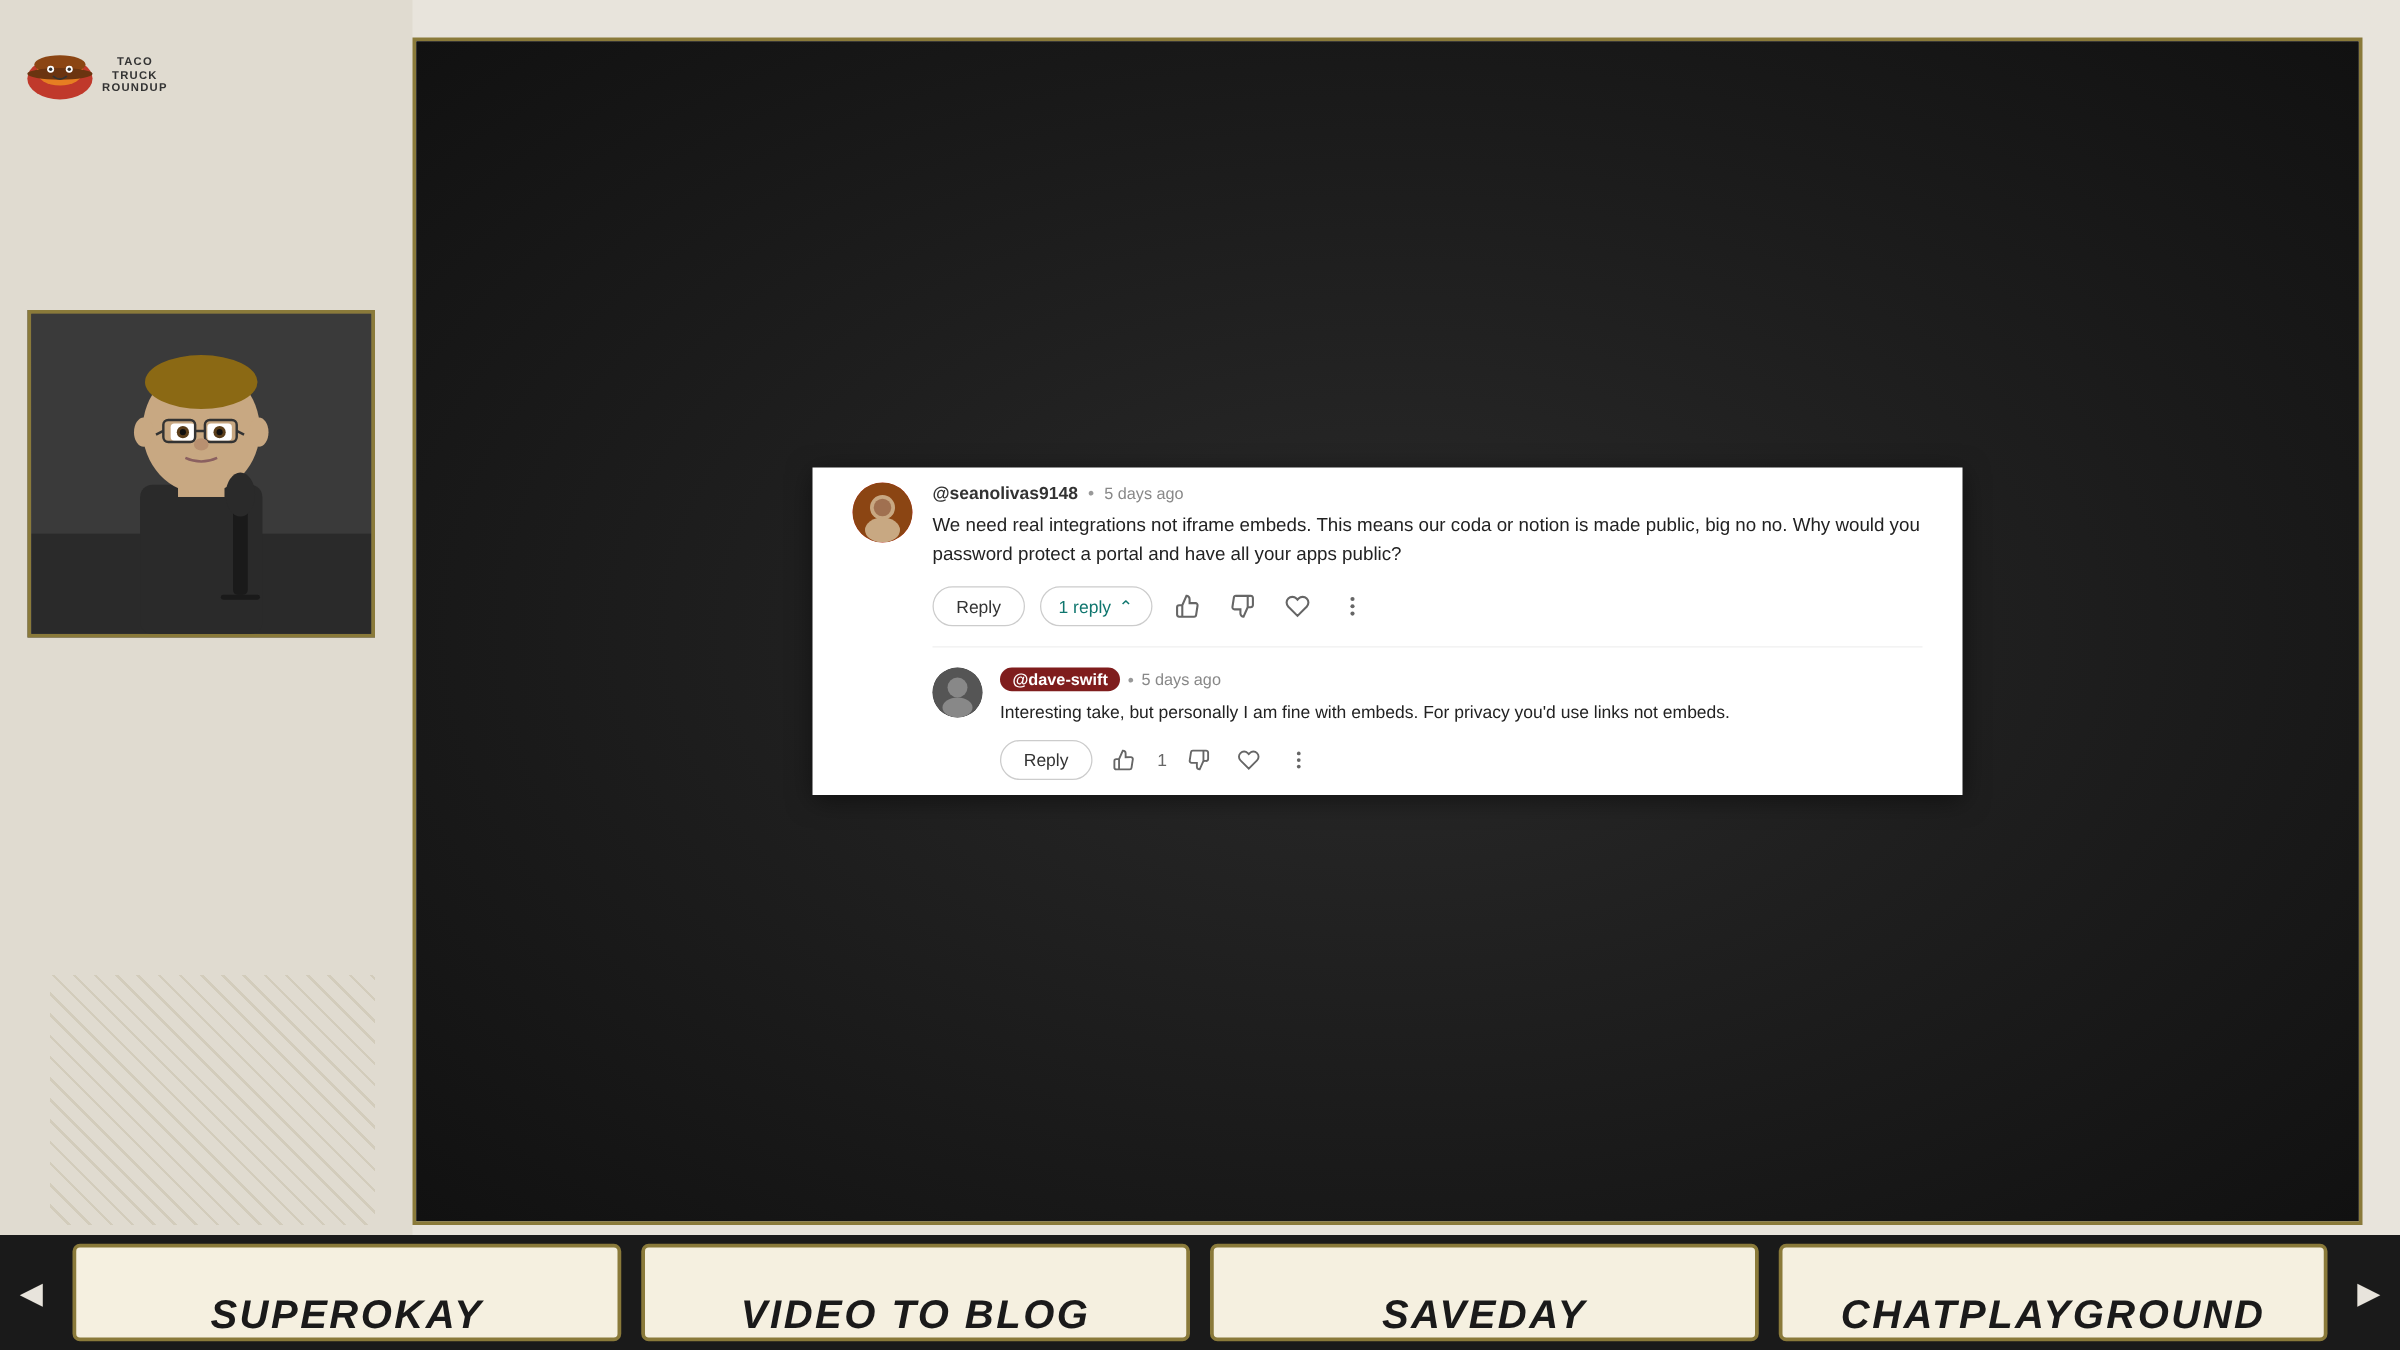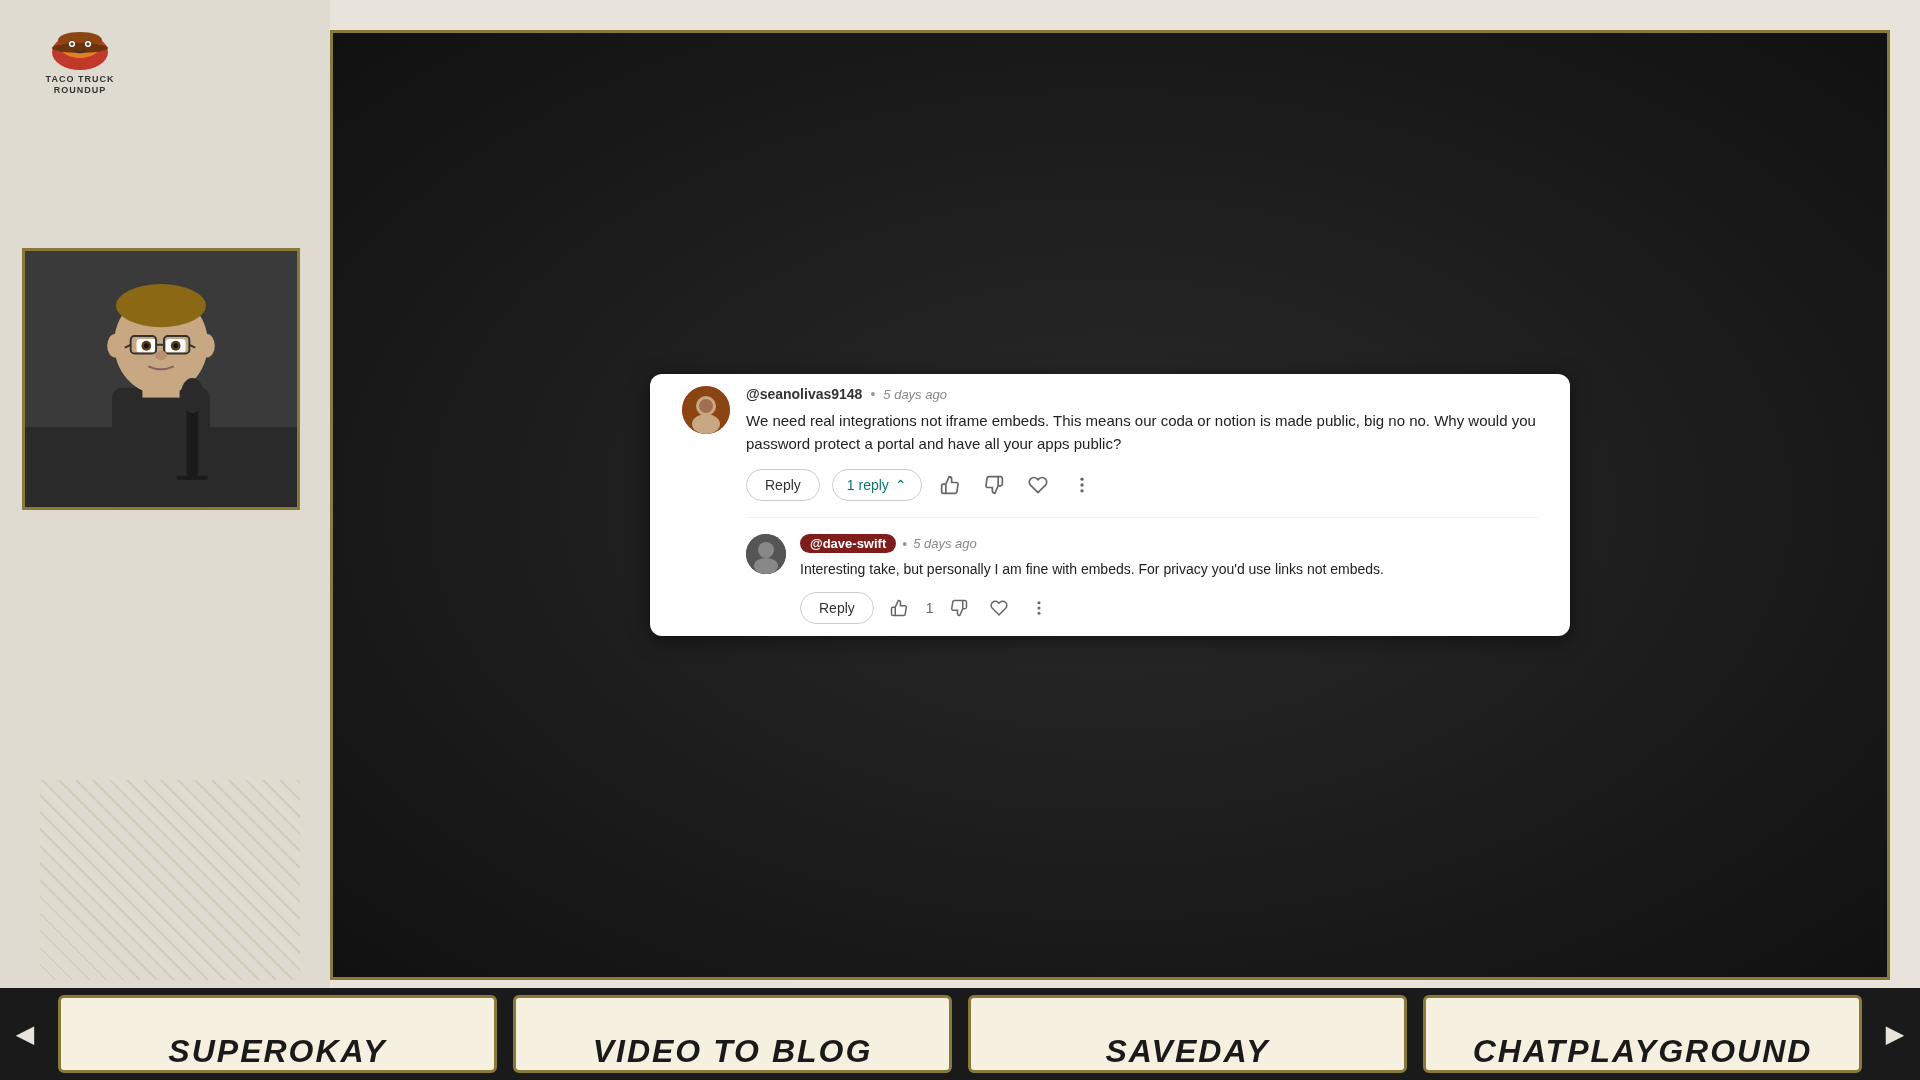--- a/index.html
+++ b/index.html
@@ -13,21 +13,21 @@
     }
 
     
     .logo-area {
       position: absolute;
       top: 20px;
       left: 20px;
       width: 120px;
       height: 80px;
       display: flex;
-      flex-direction: column;
+      flex-direction: row;
       align-items: center;
       justify-content: center;
     }
     .logo-icon {
       width: 60px;
       height: 50px;
     }
     .logo-text {
       font-size: 9px;
       font-weight: bold;
@@ -76,21 +76,21 @@
       background-image: 
         radial-gradient(ellipse at 50% 50%, #2a2a2a 0%, #111 100%);
       display: flex;
       align-items: center;
       justify-content: center;
     }
 
     
     .comment-card {
       background: #fff;
-      border-radius: 12px;
+      border-radius: 0;
       padding: 12px 32px;
       width: 920px;
       box-shadow: 0 4px 20px rgba(0,0,0,0.5);
     }
 
     
     .comment-main {
       display: flex;
       gap: 16px;
       margin-bottom: 16px;
@@ -120,21 +120,20 @@
       font-weight: 600;
       color: #333;
     }
     .dot {
       color: #999;
       font-size: 14px;
     }
     .timestamp {
       font-size: 13px;
       color: #888;
-      font-style: italic;
     }
     .comment-text {
       font-size: 15px;
       color: #222;
       line-height: 1.5;
       margin-bottom: 14px;
     }
     .comment-actions {
       display: flex;
       align-items: center;

